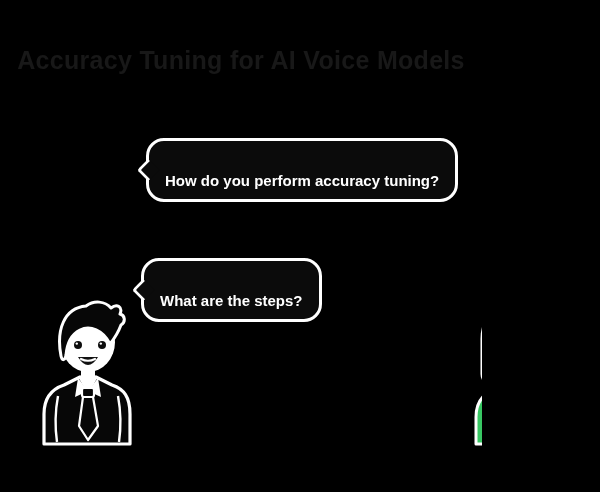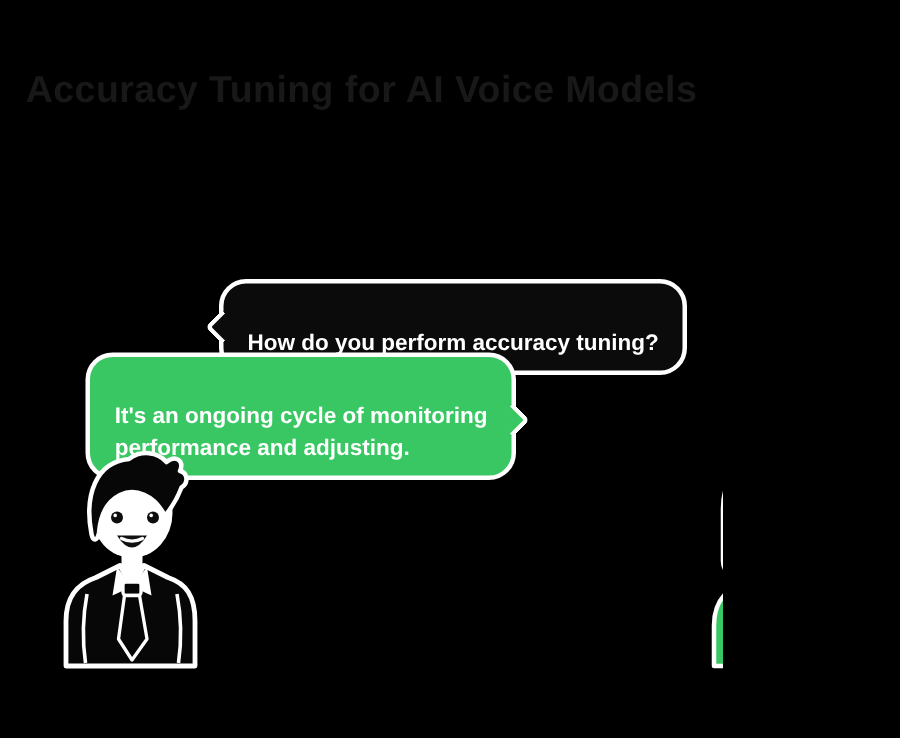--- a/index.html
+++ b/index.html
@@ -7,21 +7,21 @@
     position:relative;width:482px;height:492px;background:#000;overflow:hidden;
     font-family:"Liberation Sans","DejaVu Sans",sans-serif;
   }
   .title{
     position:absolute;top:46px;left:0;right:0;text-align:center;
     font-size:25px;font-weight:700;letter-spacing:.3px;color:#181818;margin:0;
   }
   .bubble{
     position:absolute;border:3px solid #fff;border-radius:18px;
     color:#fff;font-size:15px;line-height:21px;font-weight:700;
-    padding:8px 16px;white-space:pre-line;box-sizing:border-box;margin-top:48px;
+    padding:8px 16px;white-space:pre-line;box-sizing:border-box;
   }
   .bubble.dark{background:#0b0b0b;}
   .bubble.dark::before{
     content:"";position:absolute;left:-9px;top:50%;width:13px;height:13px;
     background:#0b0b0b;border-left:3px solid #fff;border-bottom:3px solid #fff;
     transform:translateY(-50%) rotate(45deg);border-radius:0 0 0 4px;
   }
   .bubble.green{background:#38c763;border-color:#fff;}
   .bubble.green::after{
     content:"";position:absolute;right:-9px;width:13px;height:13px;
@@ -42,25 +42,24 @@
 <body>
 
 <div class="stage">
 
   <h1 class="title">Accuracy Tuning for AI Voice Models</h1>
 
   <div class="bubble dark" id="bubble-1">
     <span>How do you perform accuracy tuning?</span>
   </div>
 
-  <div class="bubble green" id="bubble-2">
-    <span>It's an ongoing cycle of monitoring
-performance and adjusting.</span>
+
+  <div class="bubble dark" id="bubble-3">
+    <span>What are the steps?</span>
   </div>
-
 
 
   <svg class="char" id="man-avatar" width="112" height="146" viewBox="0 0 112 146" aria-hidden="true">
 
     <rect x="55" y="60" width="14" height="32" fill="#ffffff"></rect>
 
     <path d="M18,144 V114 C18,97 26,89 38,85 L54,77 L62,91 L70,77 L86,85 C98,89 104,97 104,114 V144 Z" fill="#070707" stroke="#ffffff" stroke-width="3.2" stroke-linejoin="round"></path>
 
     <path d="M52,78 L62,91 L49,97 Z" fill="#ffffff"></path>
     <path d="M72,78 L62,91 L75,97 Z" fill="#ffffff"></path>

